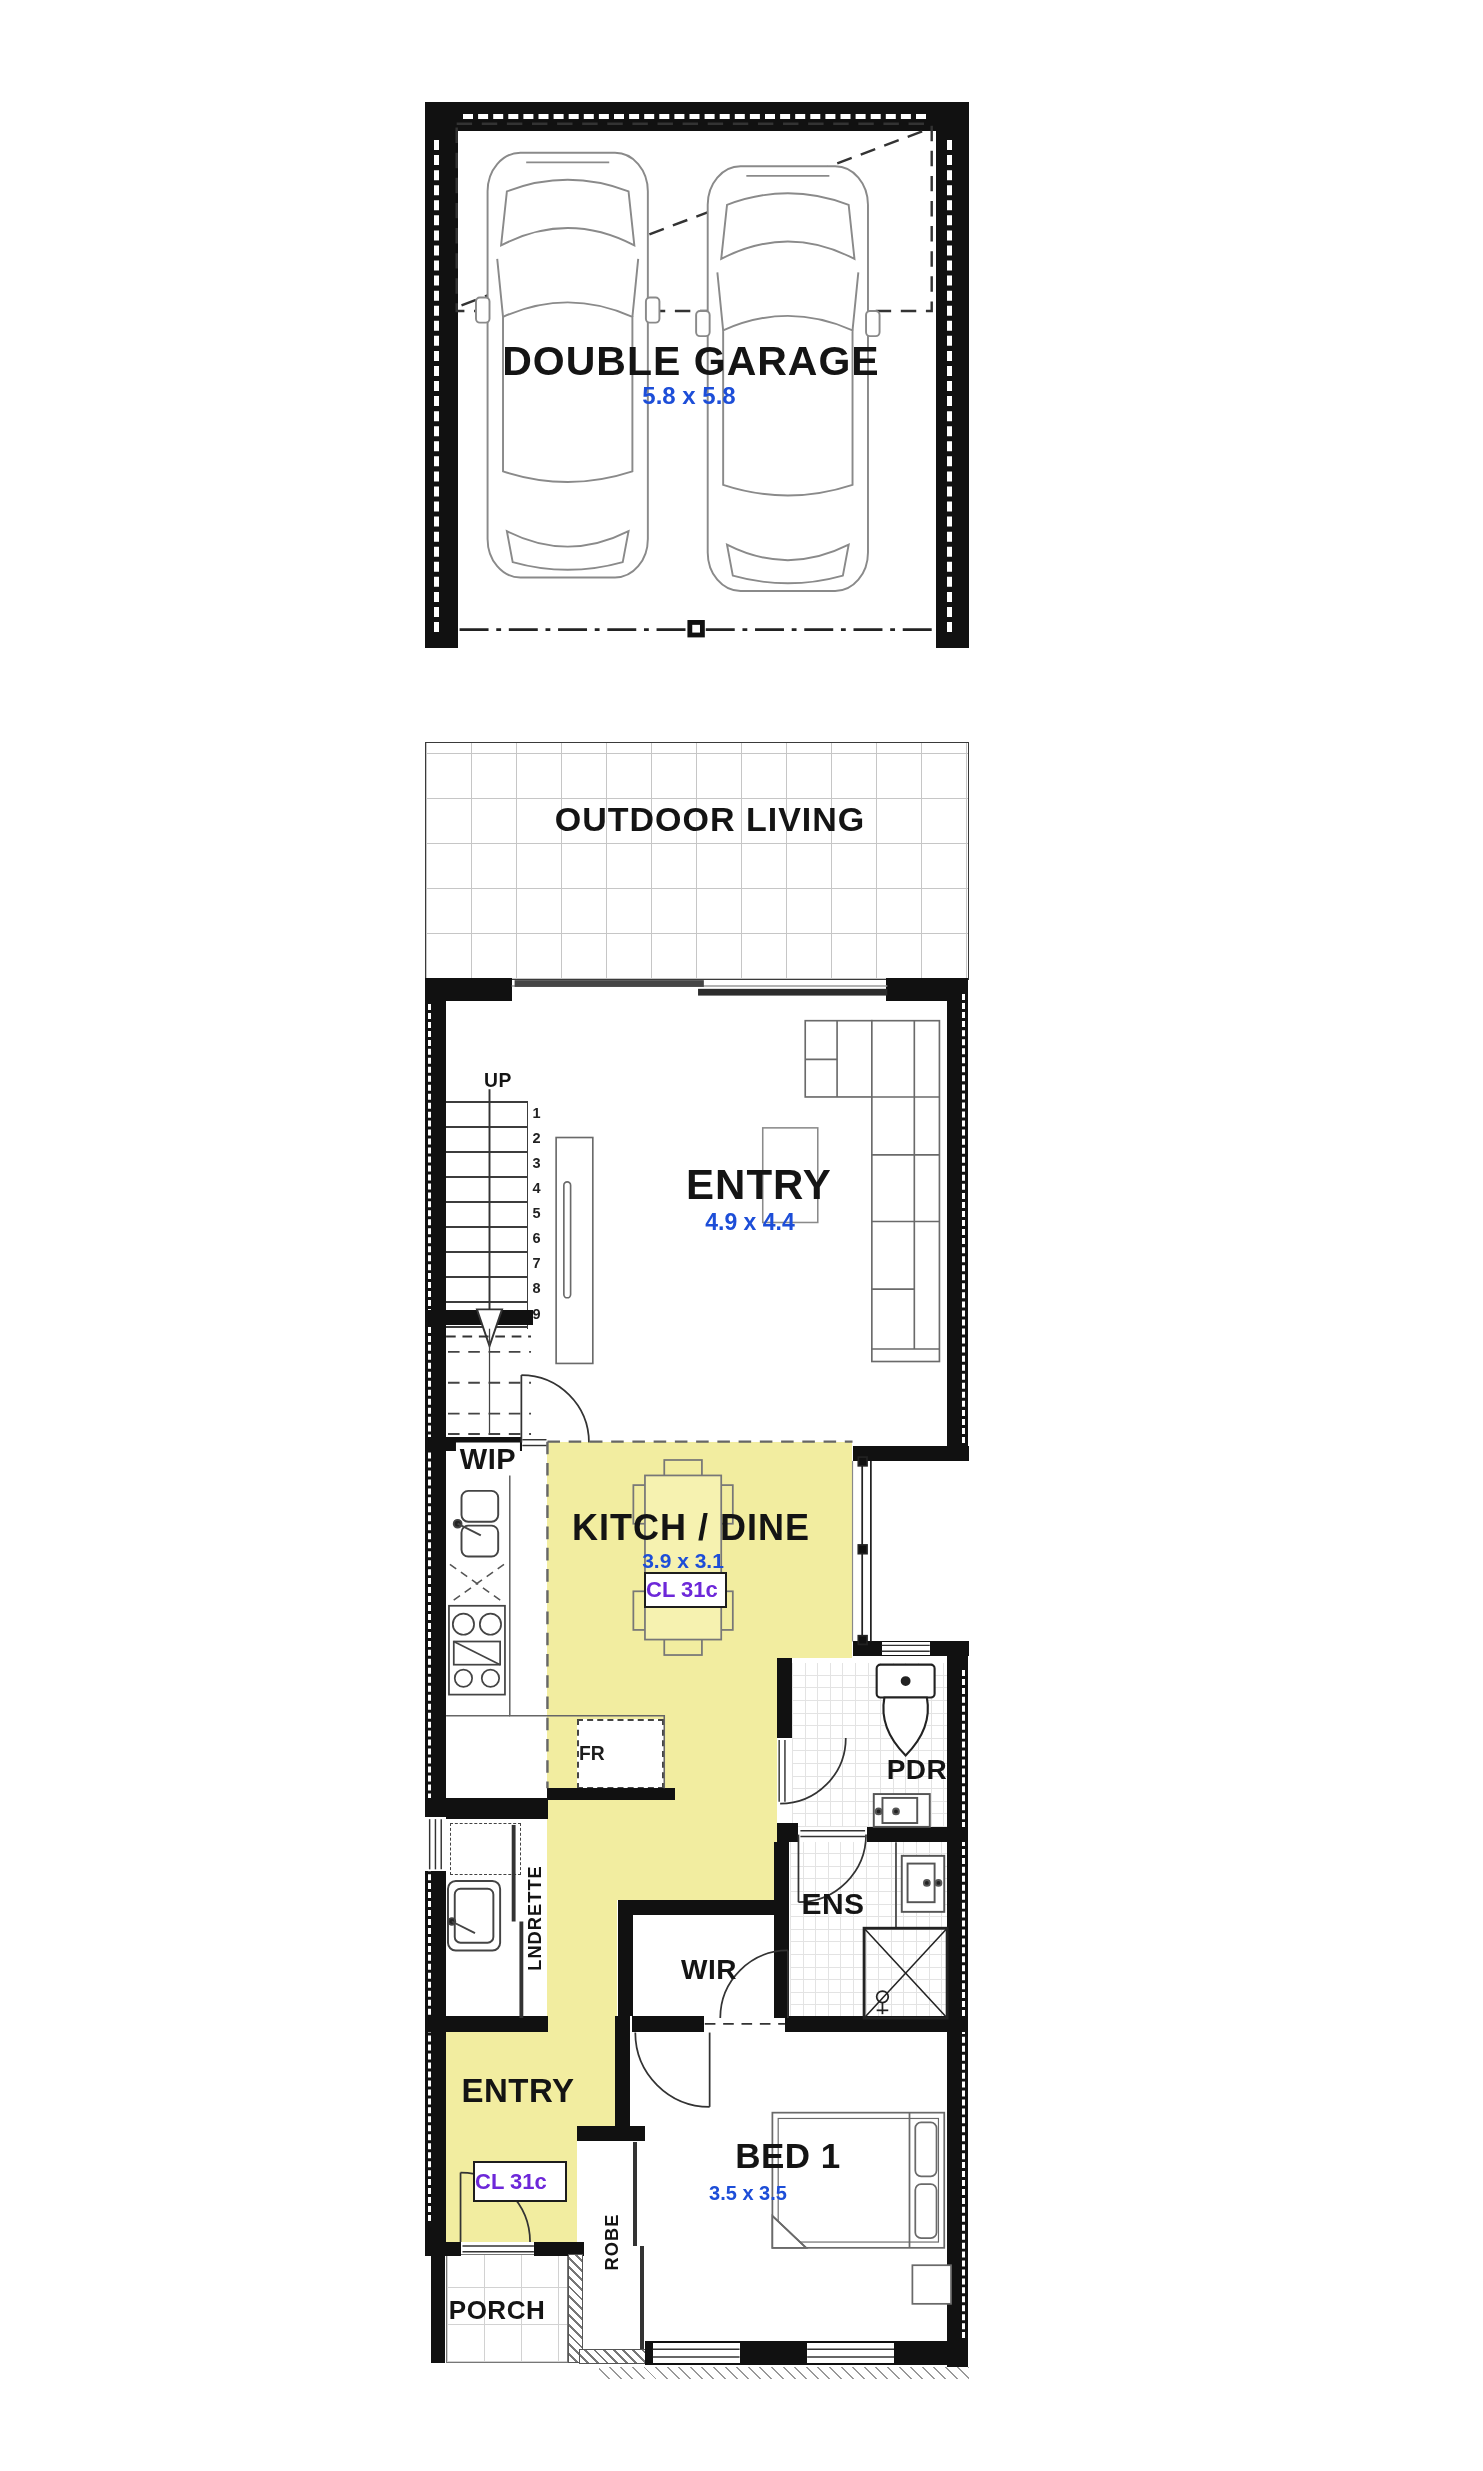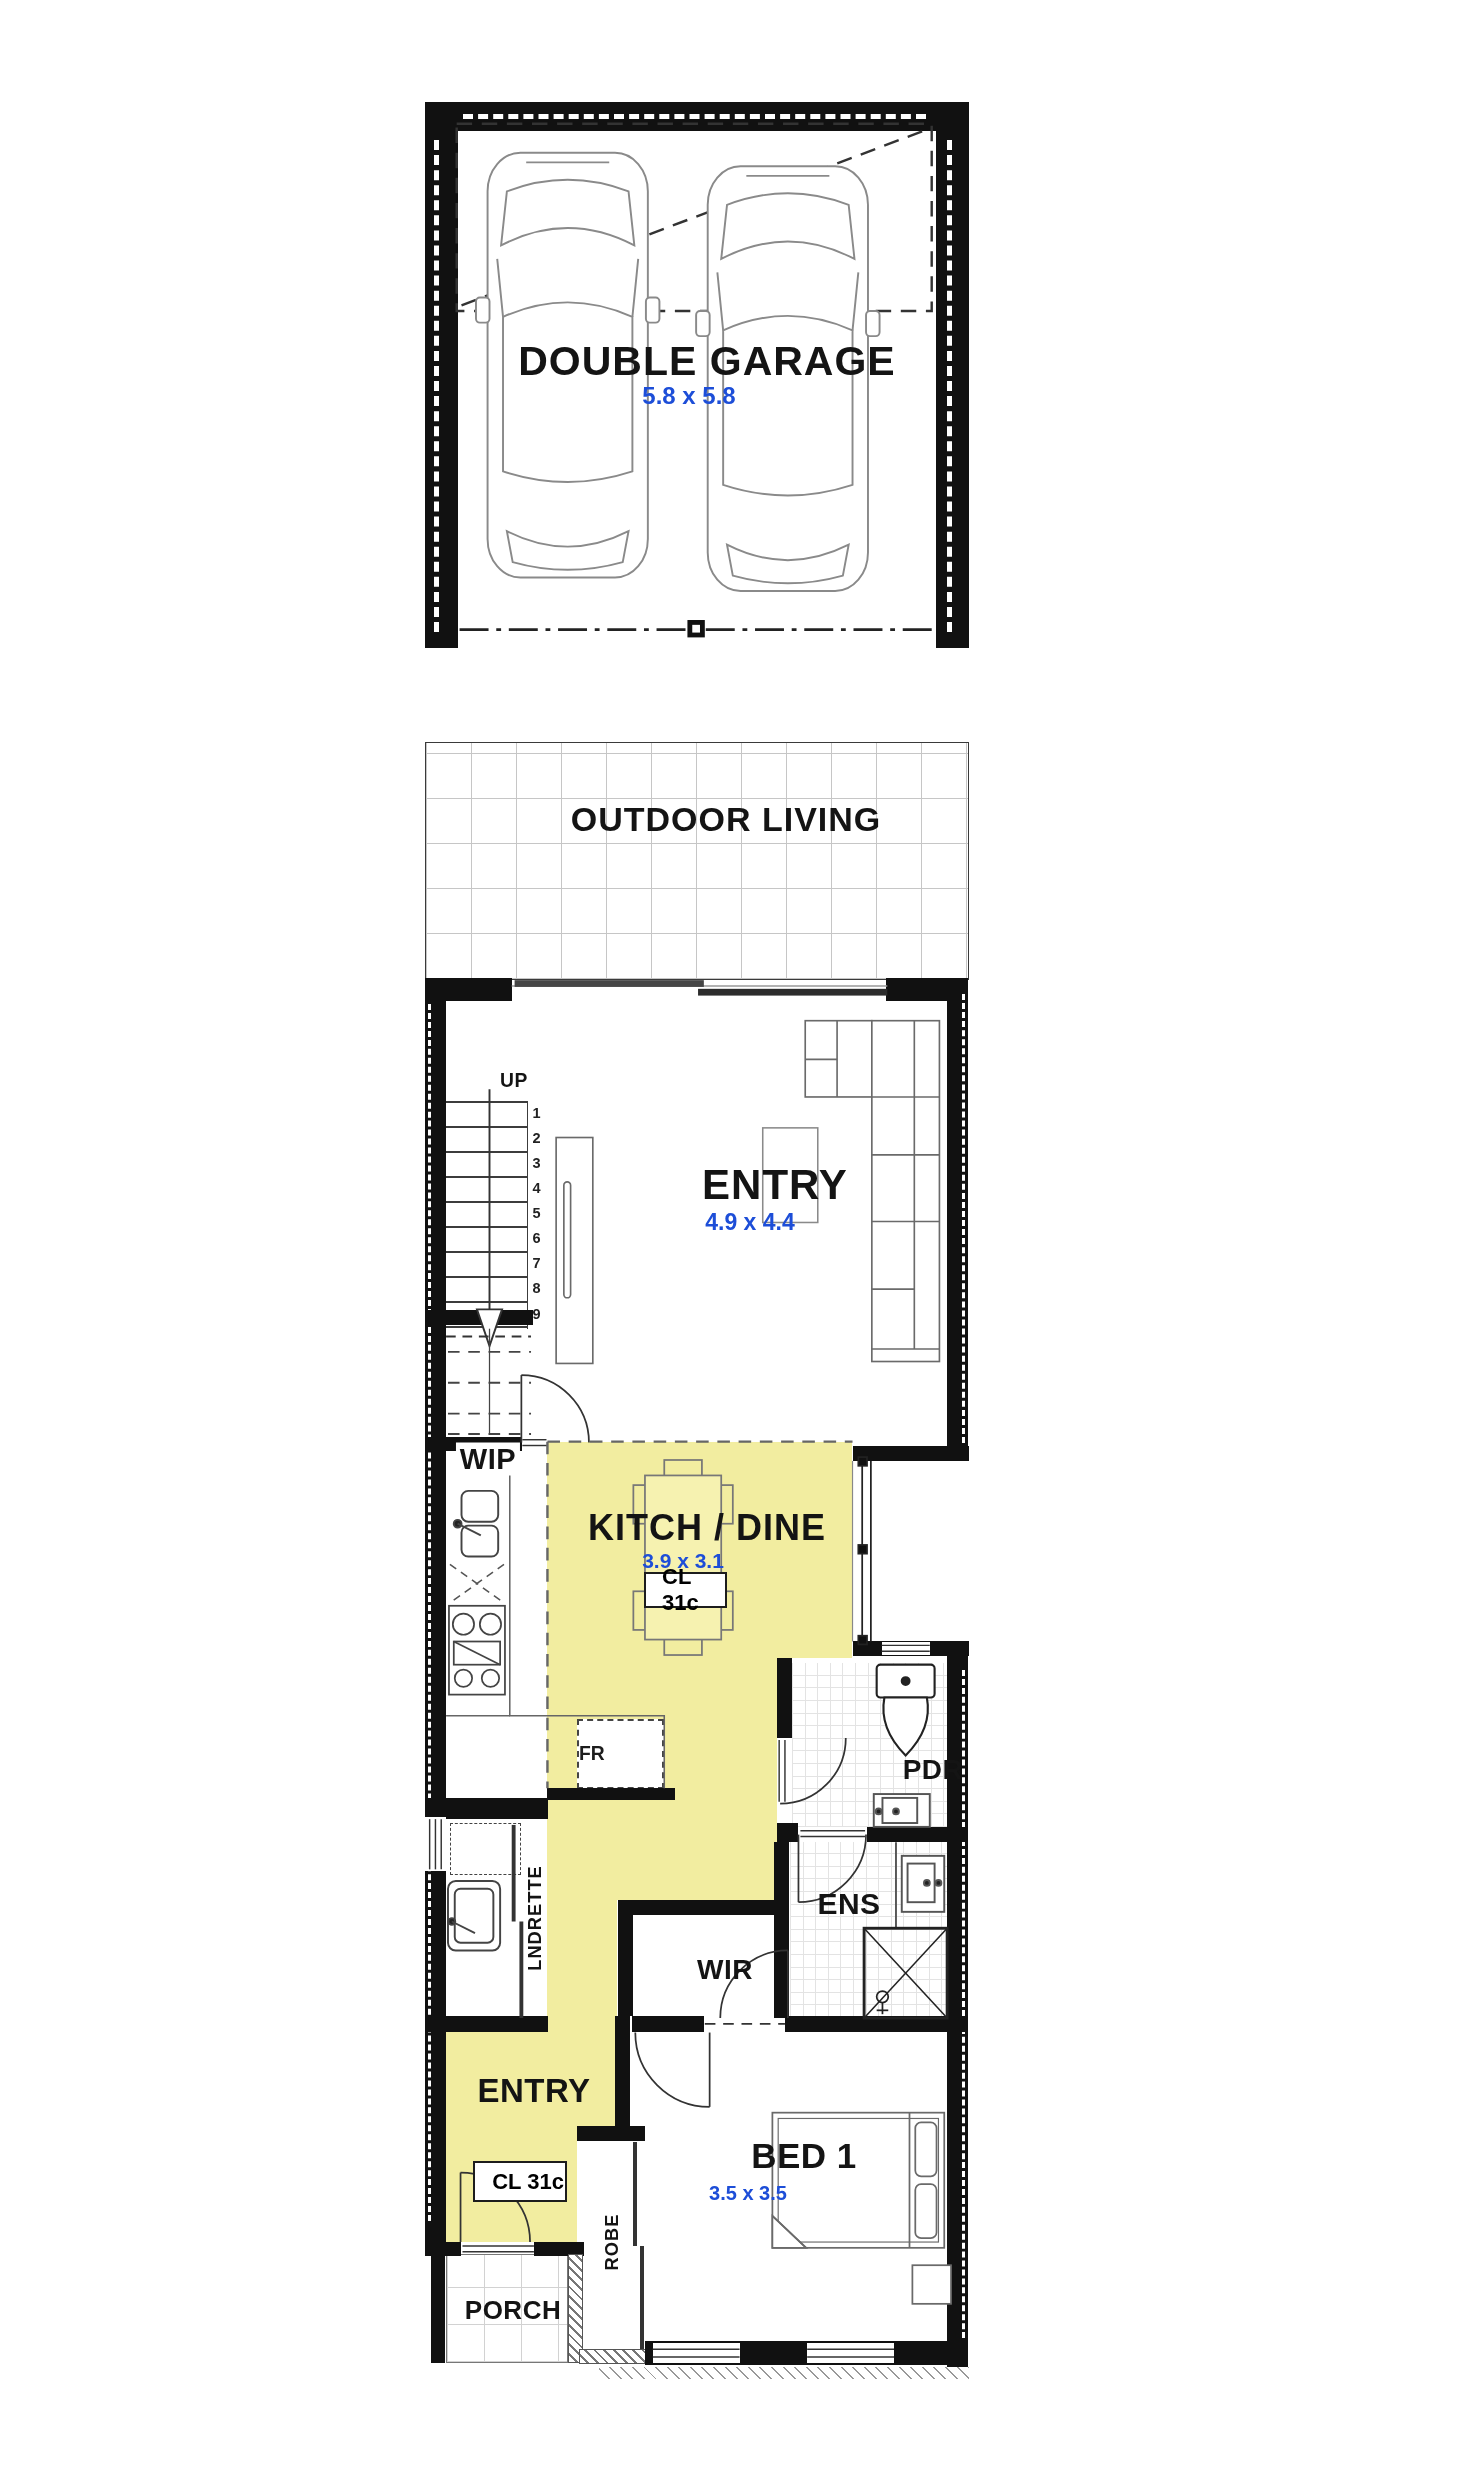--- a/index.html
+++ b/index.html
@@ -17,27 +17,27 @@
       repeating-linear-gradient(0deg,#d2d2d2 0 1.4px,transparent 1.4px 37px),
       repeating-linear-gradient(90deg,#d2d2d2 0 1.4px,transparent 1.4px 37px);}
   .grid47{position:absolute;background-image:
       repeating-linear-gradient(0deg,#c6c6c6 0 1.4px,transparent 1.4px 45px),
       repeating-linear-gradient(90deg,#c6c6c6 0 1.4px,transparent 1.4px 45px);
       border:1.9px solid #3a3a3a;box-sizing:border-box;}
   .wdash-v{position:absolute;border-left:5.8px dashed #fff;width:0;}
   .wdash-h{position:absolute;border-top:5.8px dashed #fff;height:0;}
   .wdash-v.thin{border-left-width:3.9px;}
   .lbl{position:absolute;font-weight:700;color:#141414;white-space:nowrap;
-       transform:translate(-50%,-50%);letter-spacing:0.5px;padding-left:32px;}
+       transform:translate(-50%,-50%);letter-spacing:0.5px;}
   .dim{position:absolute;font-weight:700;color:#1d4ed8;white-space:nowrap;
        transform:translate(-50%,-50%);}
   .vlbl{position:absolute;font-weight:700;color:#141414;white-space:nowrap;
         writing-mode:vertical-rl;transform:translate(-50%,-50%) rotate(180deg);letter-spacing:1px;}
   .clbox{position:absolute;background:#fff;border:2.4px solid #1d1d1d;box-sizing:border-box;
-         display:flex;align-items:center;justify-content:center;font-weight:700;color:#000000;padding-left:16px;}
+         display:flex;align-items:center;justify-content:flex-start;font-weight:700;color:#6d28d9;}
   .dashedbox{position:absolute;background:#fff;border:2.4px dashed #444;box-sizing:border-box;
          display:flex;align-items:center;font-weight:700;color:#1d1d1d;}
   .treads{position:absolute;background:repeating-linear-gradient(180deg,#3c3c3c 0 1.9px,transparent 1.9px 25px);}
   .stepnum{position:absolute;width:19.3px;height:25px;font-weight:700;font-size:14.5px;color:#222;
            text-align:center;line-height:25px;}
   svg.overlay{position:absolute;left:0;top:0;z-index:40;}
   .txt{z-index:50;}
   .wallz{z-index:30;}
   .winz{z-index:35;}
 </style>

